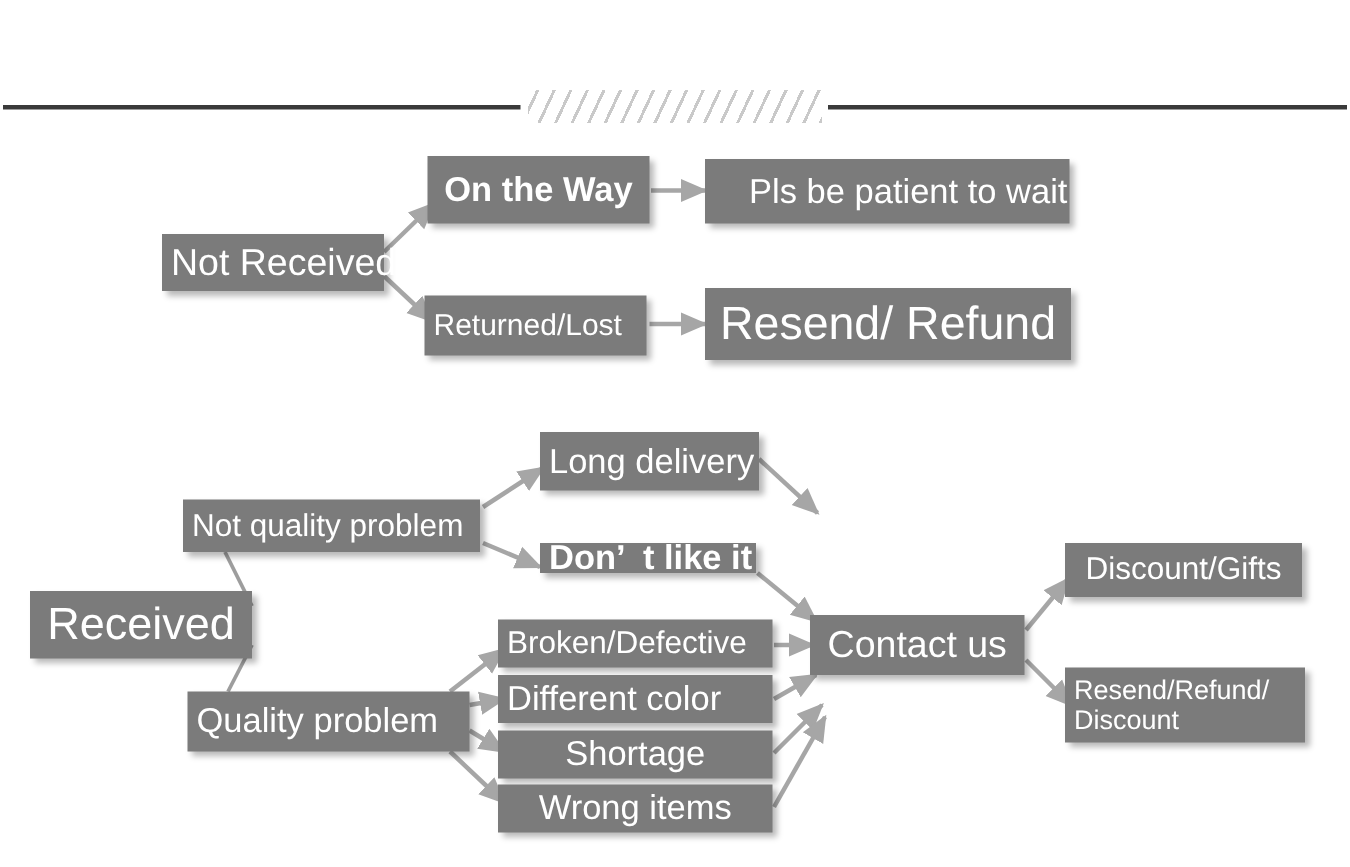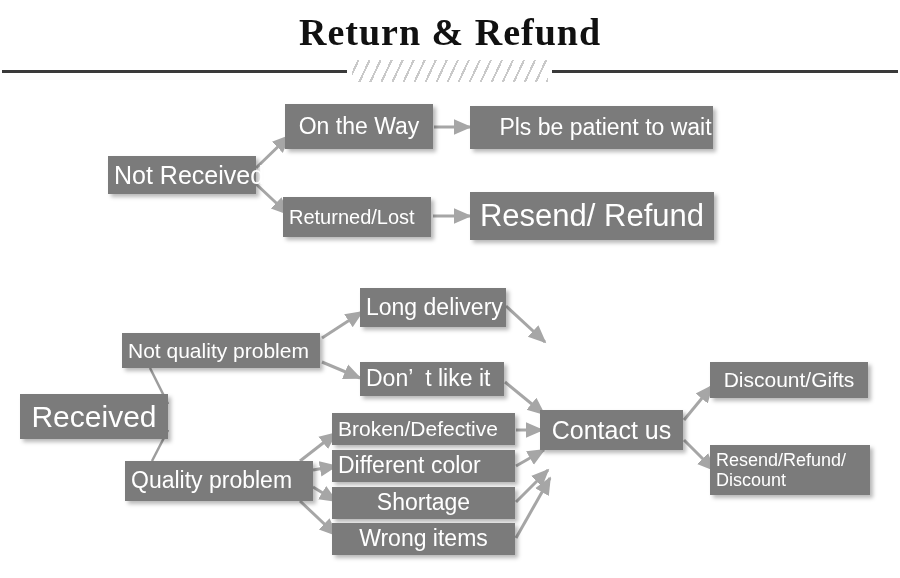--- a/index.html
+++ b/index.html
@@ -85,21 +85,20 @@
     stroke: #9d9d9d;
     stroke-width: 2.5;
     fill: none;
   }
 </style>
 </head>
 <body>
 
 <div id="canvas">
 
-  <div class="title">Return &amp; Refund</div>
 
   <div class="rule left"></div>
   <div class="hatch"></div>
   <div class="rule right"></div>
 
   <svg id="wires" viewBox="0 0 900 578" xmlns="http://www.w3.org/2000/svg">
     <defs>
       <marker id="ah" markerWidth="7" markerHeight="7" refX="5.4" refY="3" orient="auto">
         <path d="M0,0.4 L6,3 L0,5.6 z" fill="#a6a6a6"></path>
       </marker>
@@ -129,29 +128,29 @@
     <path class="wire" marker-end="url(#ah)" d="M516,466 L544,450"></path>
     <path class="wire" marker-end="url(#ah)" d="M516,502 L548,470"></path>
     <path class="wire" marker-end="url(#ah)" d="M516,538 L550,478"></path>
 
     <path class="wire" marker-end="url(#ah)" d="M684,420 L712,386"></path>
     <path class="wire" marker-end="url(#ah)" d="M684,440 L714,470"></path>
   </svg>
 
   <div id="nodes">
       <div class="box left" style="left: 108px; top: 156px; width: 148px; height: 38px; font-size: 25px;"><span>Not Received</span></div>
-      <div class="box center" style="left: 285px; top: 104px; width: 148px; height: 45px; font-size: 23px;"><span>On the Way</span></div>
+      <div class="box center" style="left: 285px; top: 104px; width: 148px; height: 45px; font-size: 23px; font-weight: bold;"><span>On the Way</span></div>
       <div class="box left" style="left: 283px; top: 197px; width: 148px; height: 40px; font-size: 20px;"><span>Returned/Lost</span></div>
       <div class="box center" style="left: 470px; top: 106px; width: 243px; height: 43px; font-size: 23px; padding-left: 28px;"><span>Pls be patient to wait</span></div>
       <div class="box center" style="left: 470px; top: 192px; width: 244px; height: 48px; font-size: 31px;"><span>Resend/ Refund</span></div>
       <div class="box center" style="left: 20px; top: 394px; width: 148px; height: 45px; font-size: 30px;"><span>Received</span></div>
       <div class="box left" style="left: 122px; top: 333px; width: 198px; height: 35px; font-size: 21px;"><span>Not quality problem</span></div>
       <div class="box left" style="left: 125px; top: 461px; width: 188px; height: 40px; font-size: 23px;"><span>Quality problem</span></div>
       <div class="box left" style="left: 360px; top: 288px; width: 146px; height: 39px; font-size: 23px;"><span>Long delivery</span></div>
-      <div class="box left" style="left: 360px; top: 362px; width: 144px; height: 34px; font-size: 23px;"><span>Don’  t like it</span></div>
+      <div class="box left" style="left: 360px; top: 362px; width: 144px; height: 20px; font-size: 23px; font-weight: bold;"><span>Don’  t like it</span></div>
       <div class="box left" style="left: 332px; top: 413px; width: 183px; height: 32px; font-size: 21px;"><span>Broken/Defective</span></div>
       <div class="box left" style="left: 332px; top: 450px; width: 183px; height: 32px; font-size: 23px;"><span>Different color</span></div>
       <div class="box center" style="left: 332px; top: 487px; width: 183px; height: 32px; font-size: 23px;"><span>Shortage</span></div>
       <div class="box center" style="left: 332px; top: 523px; width: 183px; height: 32px; font-size: 23px;"><span>Wrong items</span></div>
       <div class="box center" style="left: 540px; top: 410px; width: 143px; height: 40px; font-size: 25px;"><span>Contact us</span></div>
       <div class="box center" style="left: 710px; top: 362px; width: 158px; height: 36px; font-size: 21px; text-align: center;"><span>Discount/Gifts</span></div>
       <div class="box left" style="left: 710px; top: 445px; width: 160px; height: 50px; font-size: 18px;"><span>Resend/Refund/
 Discount</span></div>
     </div>
 </div>

